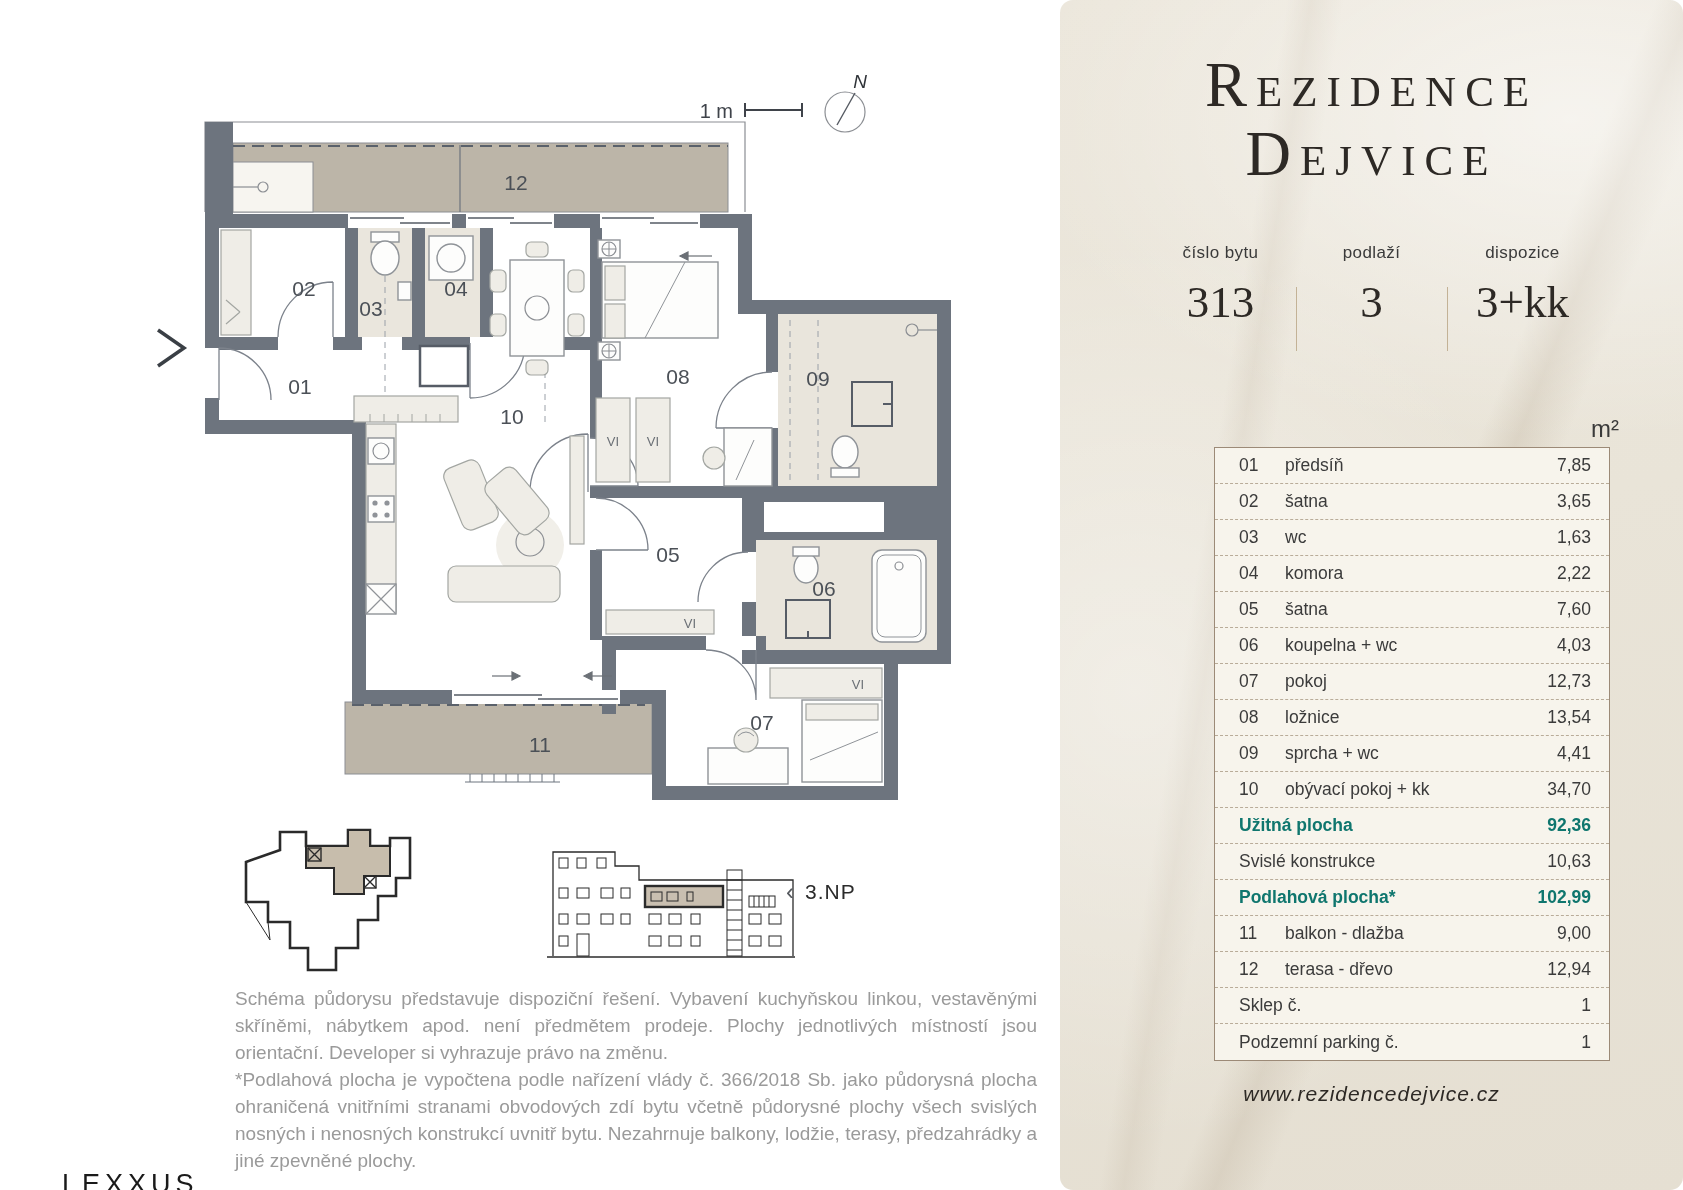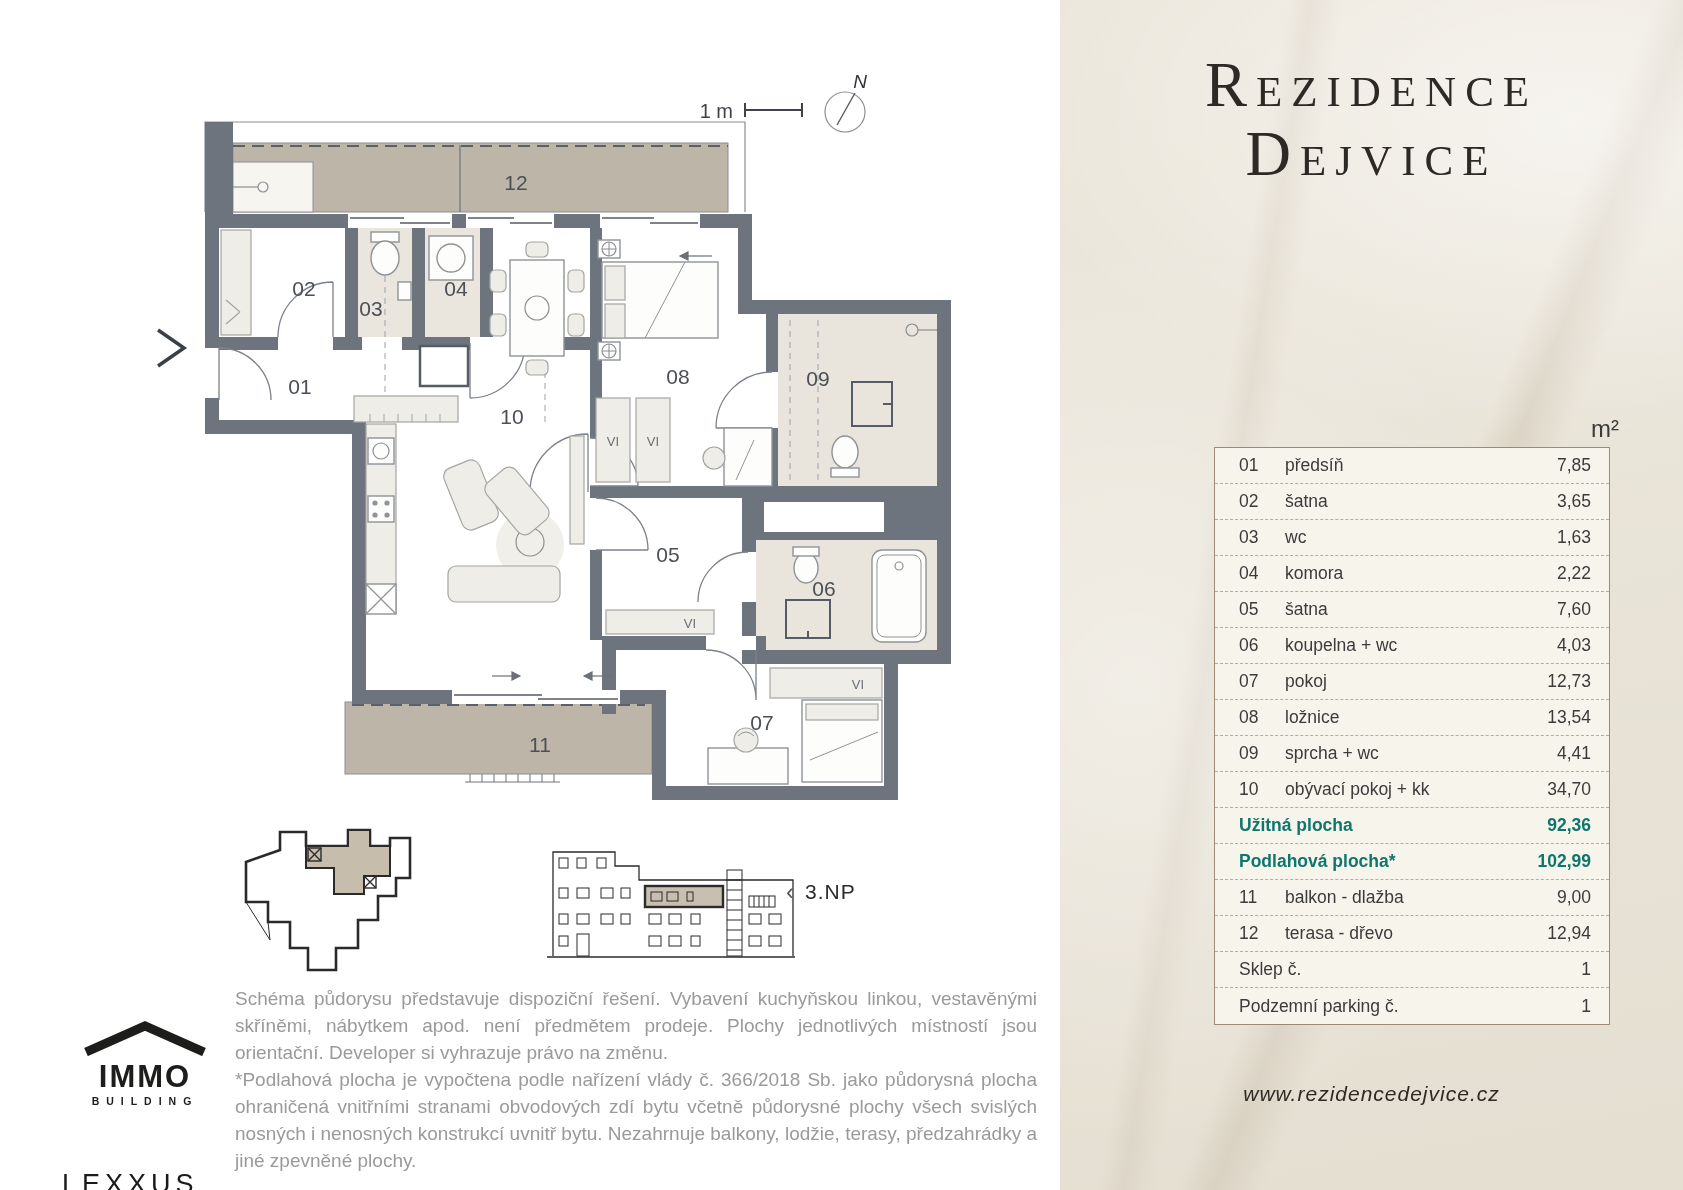--- a/index.html
+++ b/index.html
@@ -8,20 +8,21 @@
   .abs{position:absolute;}
 
   
   #sidebar{left:1060px;top:0;width:623px;height:1190px;
     background:
       radial-gradient(900px 520px at 82% 10%, rgba(255,255,255,.55), rgba(255,255,255,0) 62%),
       radial-gradient(700px 760px at 12% 58%, rgba(255,255,255,.38), rgba(255,255,255,0) 60%),
       linear-gradient(112deg, rgba(203,192,174,0) 54%, rgba(203,192,174,.45) 57.5%, rgba(203,192,174,0) 62%),
       linear-gradient(99deg, rgba(208,198,181,0) 28%, rgba(208,198,181,.38) 31%, rgba(208,198,181,0) 35%),
       linear-gradient(170deg, #ece7dc 0%, #e9e4d8 45%, #e5dfd2 100%);
+    border-radius: 13px;
   }
   .title{top:54px;left:0;width:100%;text-align:center;color:#2d2925;
          font-family:"Liberation Serif",serif;}
   .title-line{font-size:43px;line-height:62px;letter-spacing:9px;font-weight:400;}
   .title-line::first-letter{font-size:63px;}
   .info-row{top:243px;left:0;width:100%;display:flex;justify-content:center;}
   .info-col{width:150px;text-align:center;}
   .info-label{font-size:17px;color:#3a3a3a;letter-spacing:.4px;}
   .info-value{margin-top:13px;font-family:"Liberation Serif",serif;font-size:45px;color:#2d2925;}
   .info-divider{width:1px;height:64px;background:#c3b296;margin-top:44px;}
@@ -370,45 +371,54 @@
       <rect x="224" y="94" width="12" height="10" class="ew"></rect>
     <rect x="204" y="54" width="26" height="11" class="ew"></rect>
     <path d="M209,54 v11 M214,54 v11 M219,54 v11 M224,54 v11" class="ew"></path>
   </svg>
 
   <div class="abs floorlabel">
     <span class="chev">‹</span>
     <span>3.NP</span>
   </div>
 
-  <div class="abs immo">
-    <svg width="134" height="36" viewBox="0 0 134 36">
-      <polyline points="8,32 67,6 126,32" fill="none" stroke="#1d1d1b" stroke-width="9"></polyline>
-    </svg>
-    <div class="immo-name">IMMO</div>
-    <div class="immo-sub">BUILDING</div>
-  </div>
 
   <div class="abs lexxus">
     <div class="l1">LEXXUS</div>
     <div class="l2">NORTON</div>
   </div>
 
   <div class="abs disclaimer">
     <div>Schéma půdorysu představuje dispoziční řešení. Vybavení kuchyňskou linkou, vestavěnými skříněmi, nábytkem apod. není předmětem prodeje. Plochy jednotlivých místností jsou orientační. Developer si vyhrazuje právo na změnu.</div>
     <div>*Podlahová plocha je vypočtena podle nařízení vlády č. 366/2018 Sb. jako půdorysná plocha ohraničená vnitřními stranami obvodových zdí bytu včetně půdorysné plochy všech svislých nosných i nenosných konstrukcí uvnitř bytu. Nezahrnuje balkony, lodžie, terasy, předzahrádky a jiné zpevněné plochy.</div>
   </div>
 
   <div id="sidebar" class="abs">
 
     <div class="abs title">
       <div class="title-line">REZIDENCE</div>
       <div class="title-line">DEJVICE</div>
     </div>
 
+    <div class="abs info-row">
+      <div class="info-col">
+        <div class="info-label">číslo bytu</div>
+        <div class="info-value">313</div>
+      </div>
+      <div class="info-divider"></div>
+      <div class="info-col">
+        <div class="info-label">podlaží</div>
+        <div class="info-value">3</div>
+      </div>
+      <div class="info-divider"></div>
+      <div class="info-col">
+        <div class="info-label">dispozice</div>
+        <div class="info-value">3+kk</div>
+      </div>
+    </div>
 
     <div class="abs m2">m²</div>
 
     <div class="abs area-table">
       <div>
           <div class="trow">
             <span class="tnum">01</span>
             <span class="tlabel">předsíň</span>
             <span class="tvalue">7,85</span>
           </div>
@@ -454,20 +464,24 @@
           </div>
           <div class="trow">
             <span class="tnum">10</span>
             <span class="tlabel">obývací pokoj + kk</span>
             <span class="tvalue">34,70</span>
           </div>
           <div class="trow bold">
             <span class="tlabel">Užitná plocha</span>
             <span class="tvalue">92,36</span>
           </div>
+          <div class="trow">
+            <span class="tlabel">Svislé konstrukce</span>
+            <span class="tvalue">10,63</span>
+          </div>
           <div class="trow bold">
             <span class="tlabel">Podlahová plocha*</span>
             <span class="tvalue">102,99</span>
           </div>
           <div class="trow">
             <span class="tnum">11</span>
             <span class="tlabel">balkon - dlažba</span>
             <span class="tvalue">9,00</span>
           </div>
           <div class="trow">

